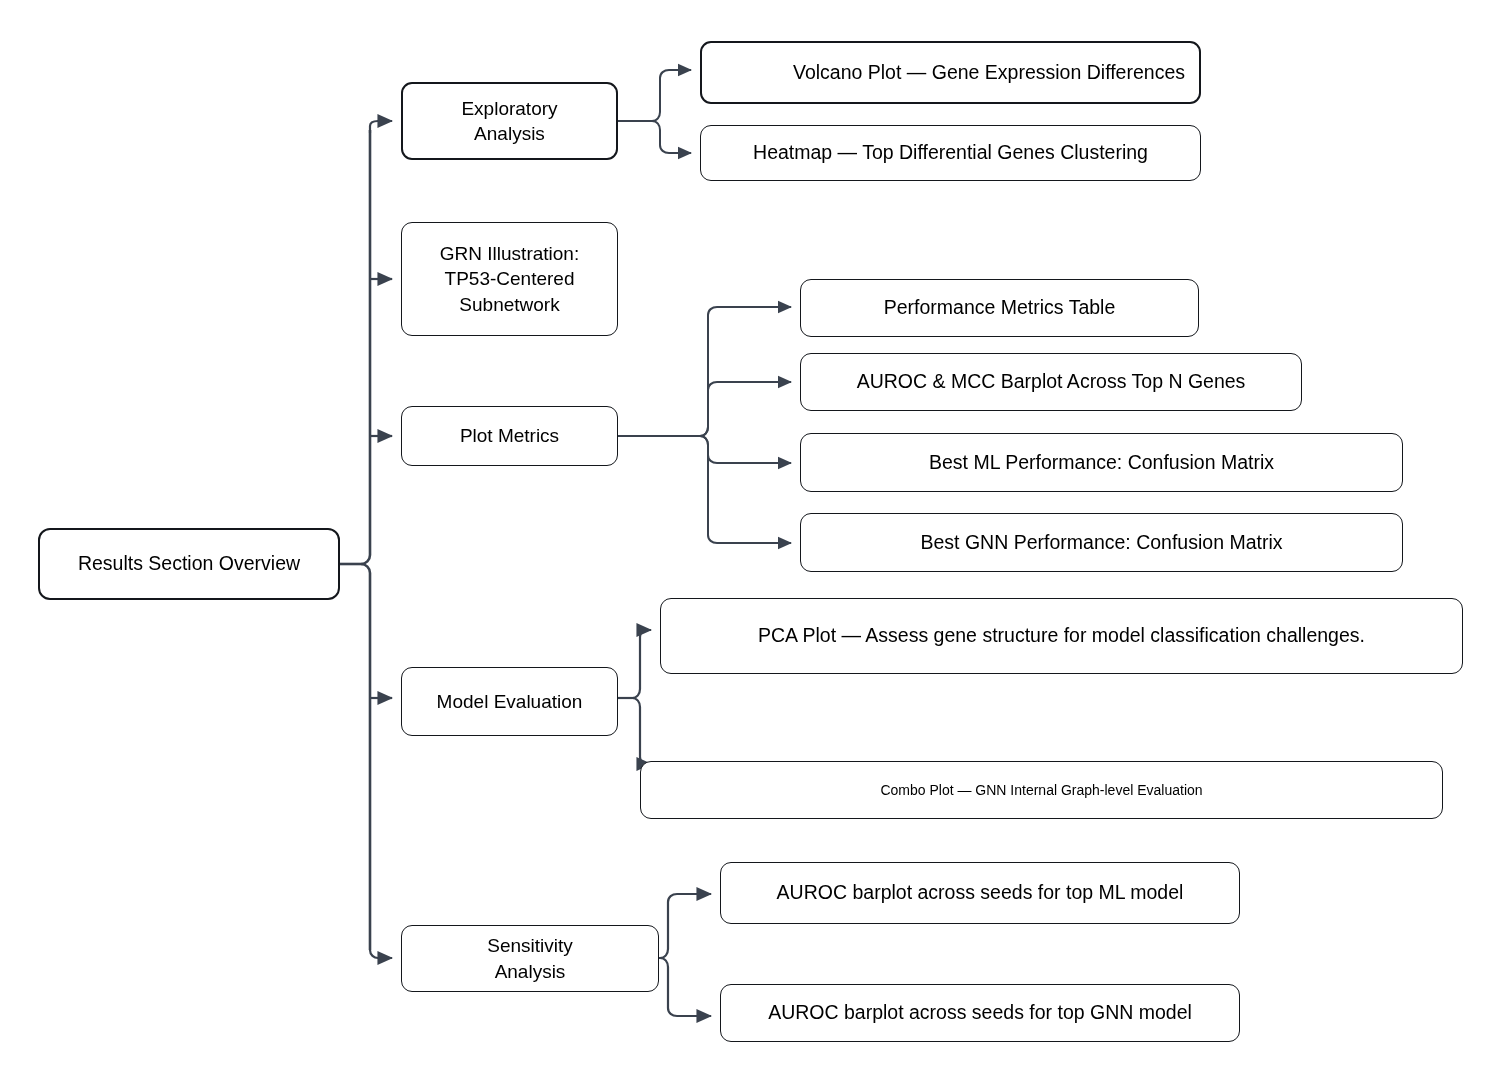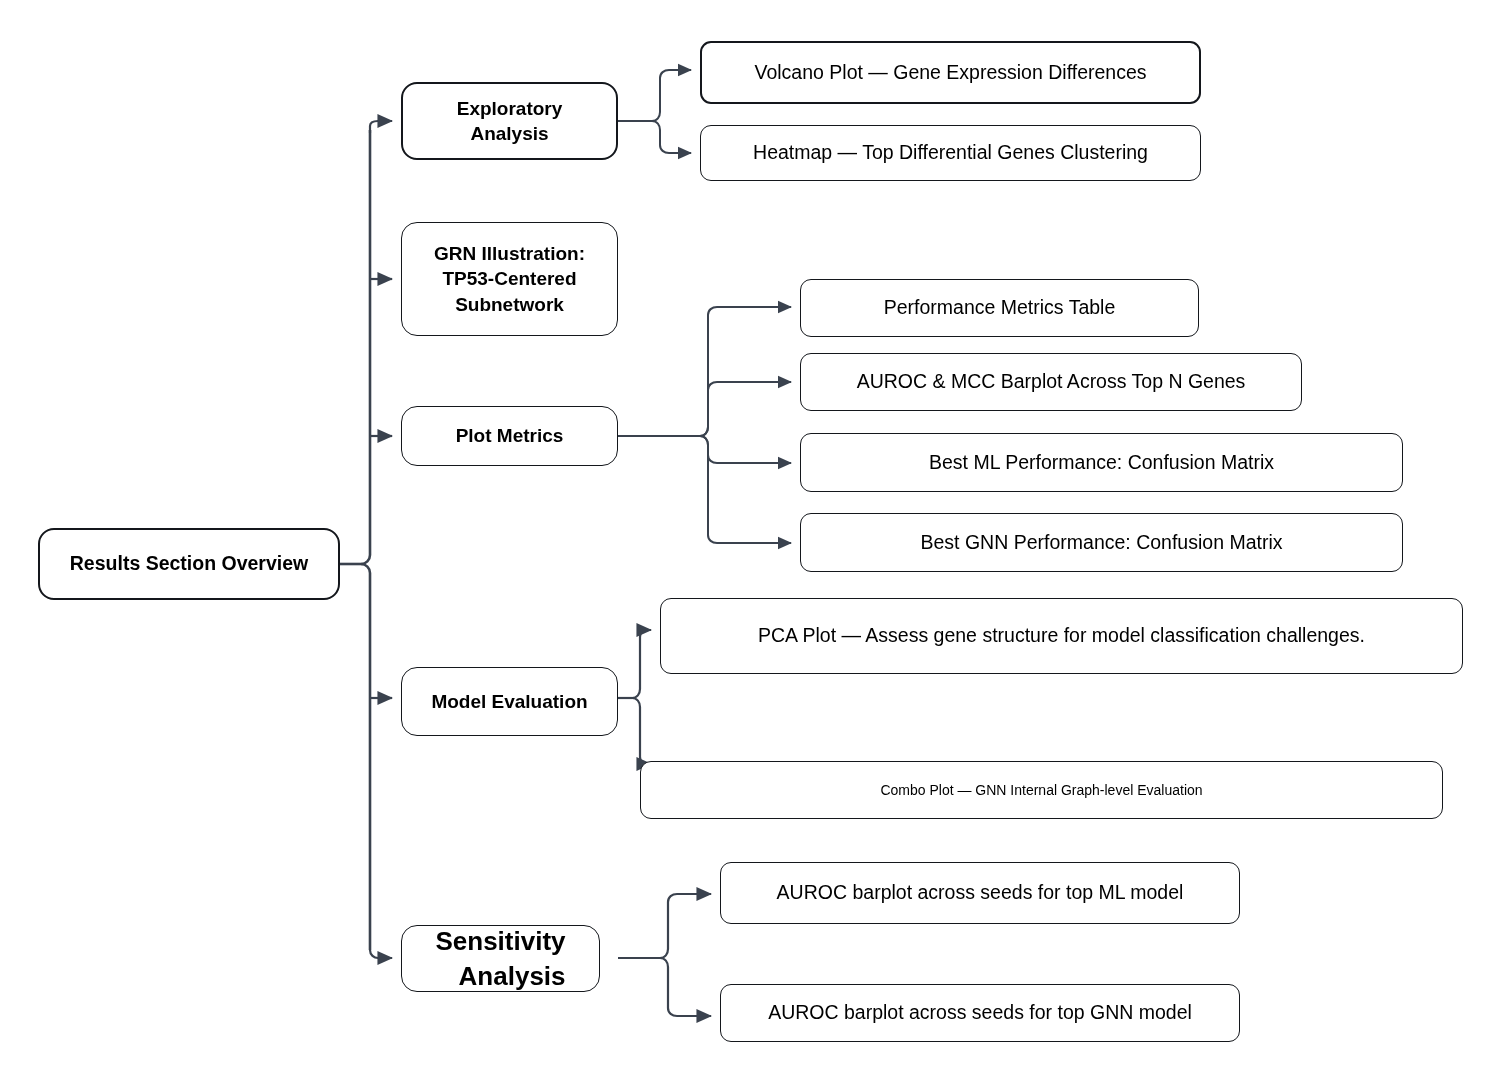--- a/index.html
+++ b/index.html
@@ -37,36 +37,35 @@
     line-height: 1.32;
   }
   .node.root {
     border-width: 2.6px;
     border-radius: 12px;
   }
   .node.strong {
     border-width: 2.6px;
   }
   .node.bold-text {
-    font-weight: bold;
-    border-radius: 16px;
+    font-weight: normal;
   }
   .node .label {
     display: block;
     padding: 0 14px;
     white-space: pre-line;
   }
   .n-root      { left:38px;  top:528px; width:302px; height:72px;  font-size:19.5px; }
   .n-l1-a      { left:401px; top:82px;  width:217px; height:78px;  font-size:19px; }
   .n-l1-b      { left:401px; top:222px; width:217px; height:114px; font-size:19px; }
   .n-l1-c      { left:401px; top:406px; width:217px; height:60px;  font-size:19px; }
   .n-l1-d      { left:401px; top:667px; width:217px; height:69px;  font-size:19px; }
-  .n-l1-e      { left:401px; top:925px; width:199px; height:67px;  font-size:26px;text-align:right; }
+  .n-l1-e      { left:401px; top:925px; width:258px; height:67px;  font-size:19px; }
 
-  .n-a1 { left:700px;  top:41px;  width:501px; height:63px; font-size:19.5px; }
+  .n-a1 { left:700px;  top:41px;  width:501px; height:63px; font-size:19.5px;justify-content:flex-end; }
   .n-a2 { left:700px;  top:125px; width:501px; height:56px; font-size:19.5px; }
 
   .n-c1 { left:800px;  top:279px; width:399px; height:58px; font-size:19.5px; }
   .n-c2 { left:800px;  top:353px; width:502px; height:58px; font-size:19.5px; }
   .n-c3 { left:800px;  top:433px; width:603px; height:59px; font-size:19.5px; }
   .n-c4 { left:800px;  top:513px; width:603px; height:59px; font-size:19.5px; }
 
   .n-d1 { left:660px;  top:598px; width:803px; height:76px; font-size:19.5px; }
   .n-d2 { left:640px;  top:735px; width:803px; height:58px; font-size:14px;margin-top:26px; }
 

